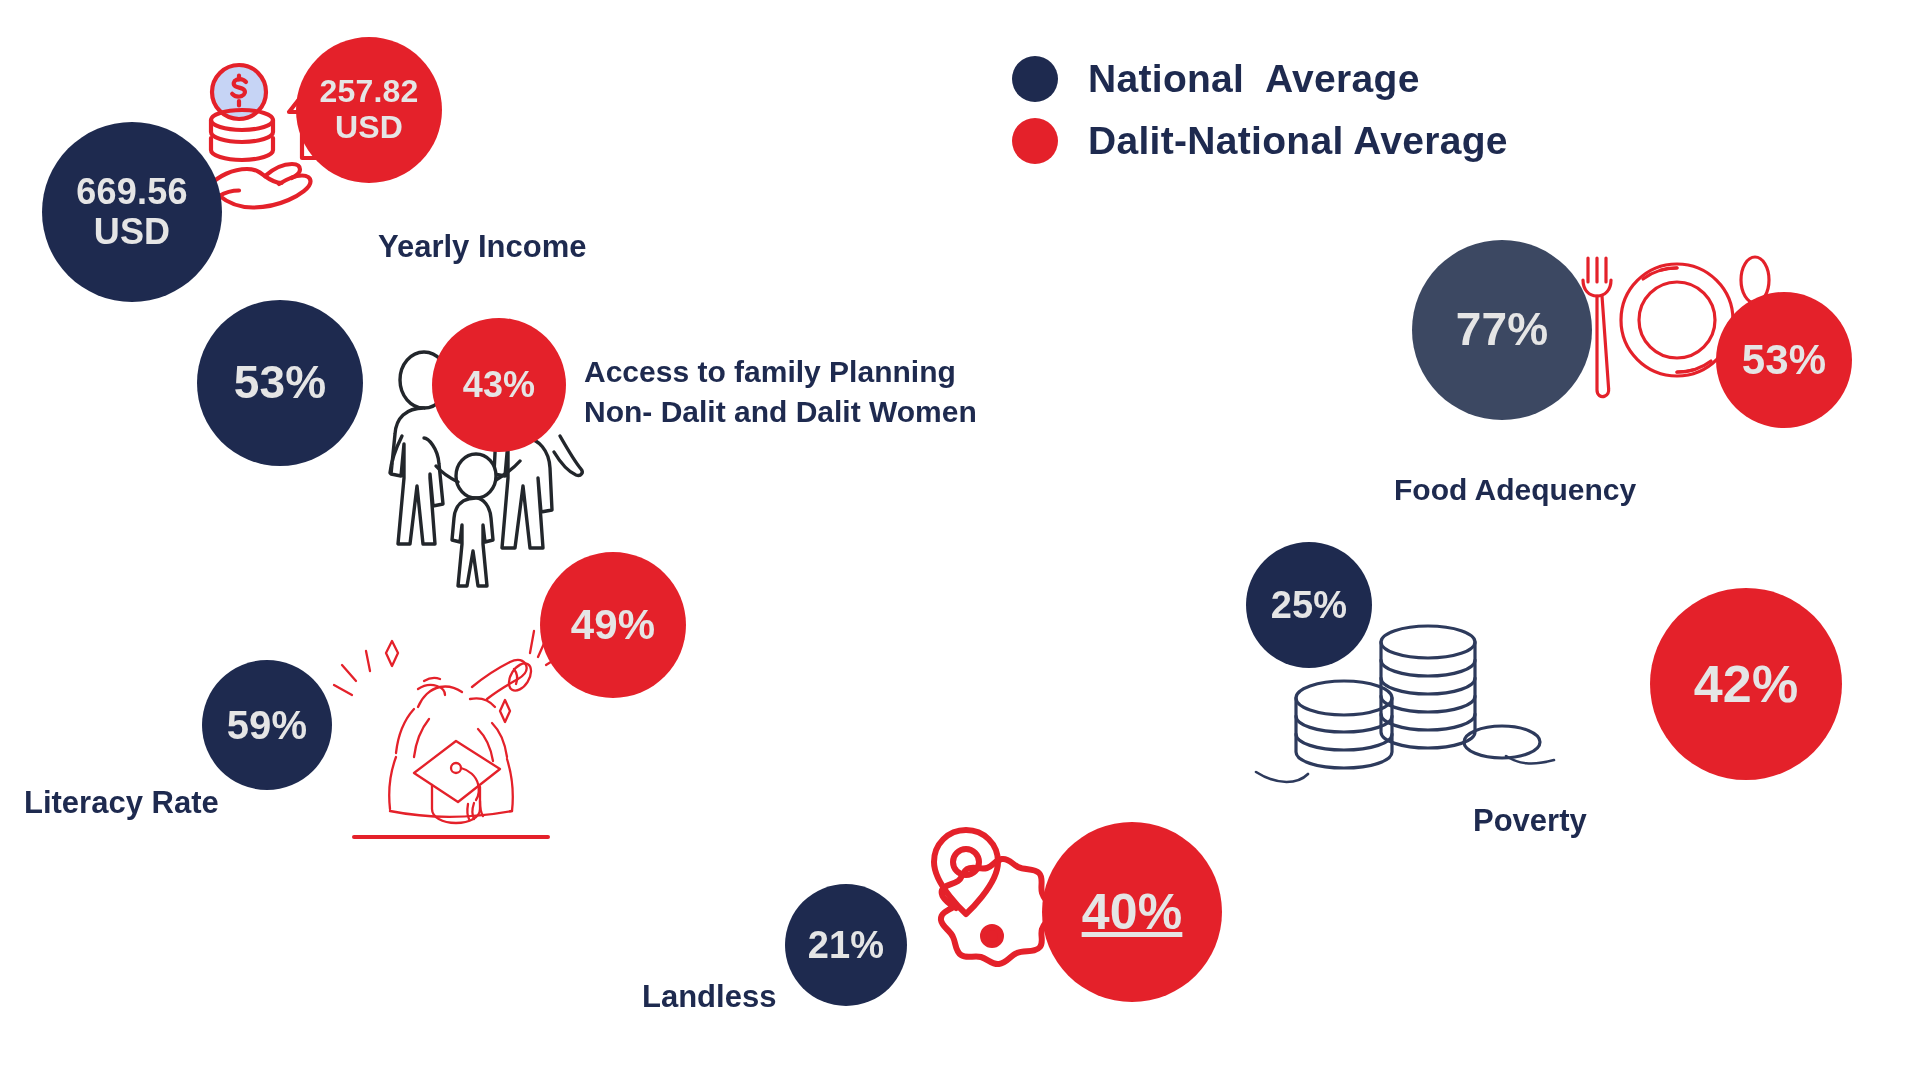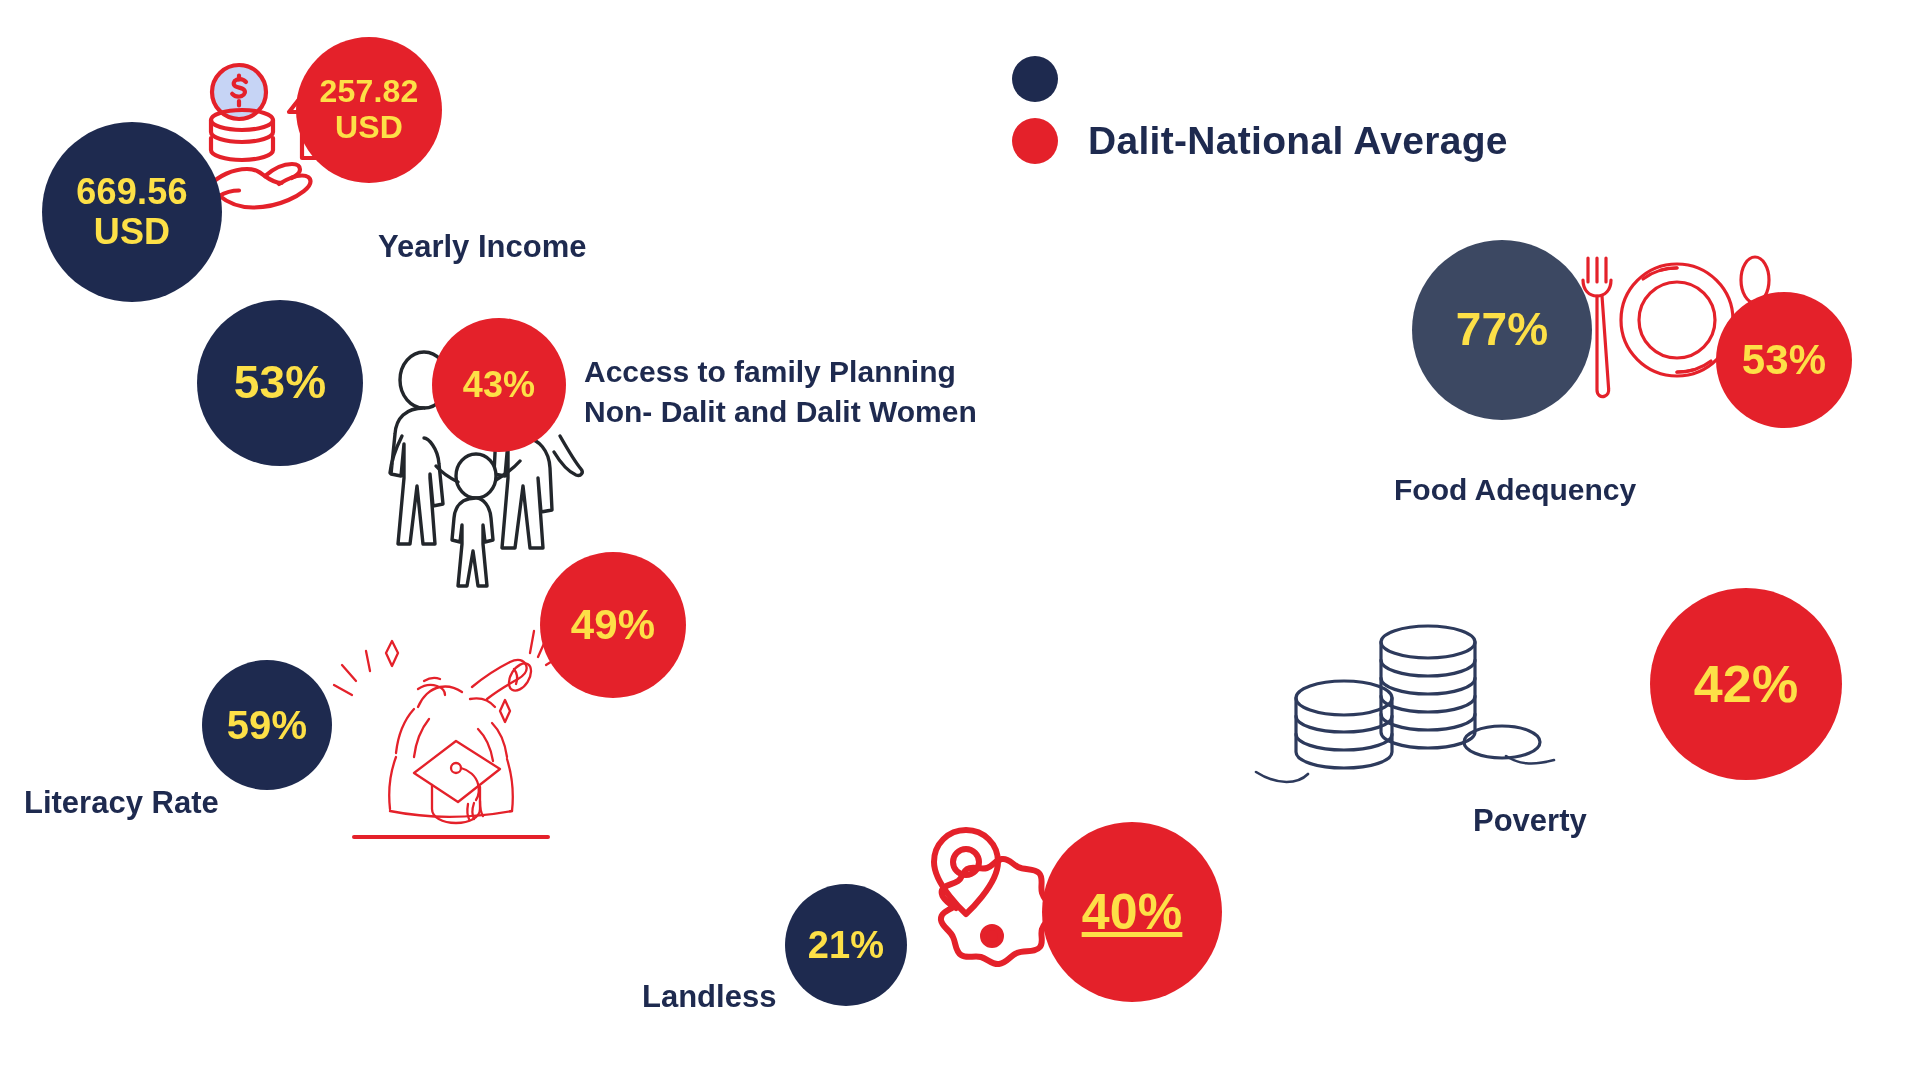--- a/index.html
+++ b/index.html
@@ -16,21 +16,21 @@
   }
 
   
   .bubble{
     position:absolute;
     border-radius:50%;
     display:flex;
     flex-direction:column;
     align-items:center;
     justify-content:center;
-    color:#fde047;
+    color:#e5e5e5;
     font-weight:700;
     line-height:1.12;
     text-align:center;
     letter-spacing:.2px;
     box-sizing:border-box;
   }
   .navy{background:#1e2a4f;}
   .navy-light{background:#3c4862;}
   .red{background:#e4212a;}
 
@@ -61,20 +61,21 @@
   .art svg{display:block;overflow:visible;}
 </style>
 </head>
 <body>
 
 <div id="canvas">
 
   <div id="legend">
     <div class="legend-row">
       <span class="legend-dot navy"></span>
+      <span class="legend-text">National  Average</span>
     </div>
     <div class="legend-row">
       <span class="legend-dot red"></span>
       <span class="legend-text">Dalit-National Average</span>
     </div>
   </div>
 
   <div class="art" style="left:205px;top:60px;width:160px;height:155px;">
     <svg width="160" height="155" viewBox="0 0 160 155" fill="none" stroke="#e4212a" stroke-width="4.2" stroke-linecap="round" stroke-linejoin="round">
 
@@ -255,20 +256,23 @@
       <path d="M40 114v18c0 9 21 16 48 16s48-7 48-16V114"></path>
 
       <ellipse cx="246" cy="122" rx="38" ry="16"></ellipse>
 
       <path d="M0 152c22 14 42 12 52 2" stroke-width="2.6"></path>
 
       <path d="M250 136c12 8 26 10 48 4" stroke-width="2.6"></path>
     </svg>
   </div>
 
+  <div class="bubble navy" style="left:1246px;top:542px;width:126px;height:126px;font-size:38px;">
+    <span>25%</span>
+  </div>
 
   <div class="bubble red" style="left:1650px;top:588px;width:192px;height:192px;font-size:52px;">
     <span>42%</span>
   </div>
 
   <div class="label" style="left:1473px;top:802px;font-size:31px;">Poverty</div>
 
 </div>
 
 </body></html>

